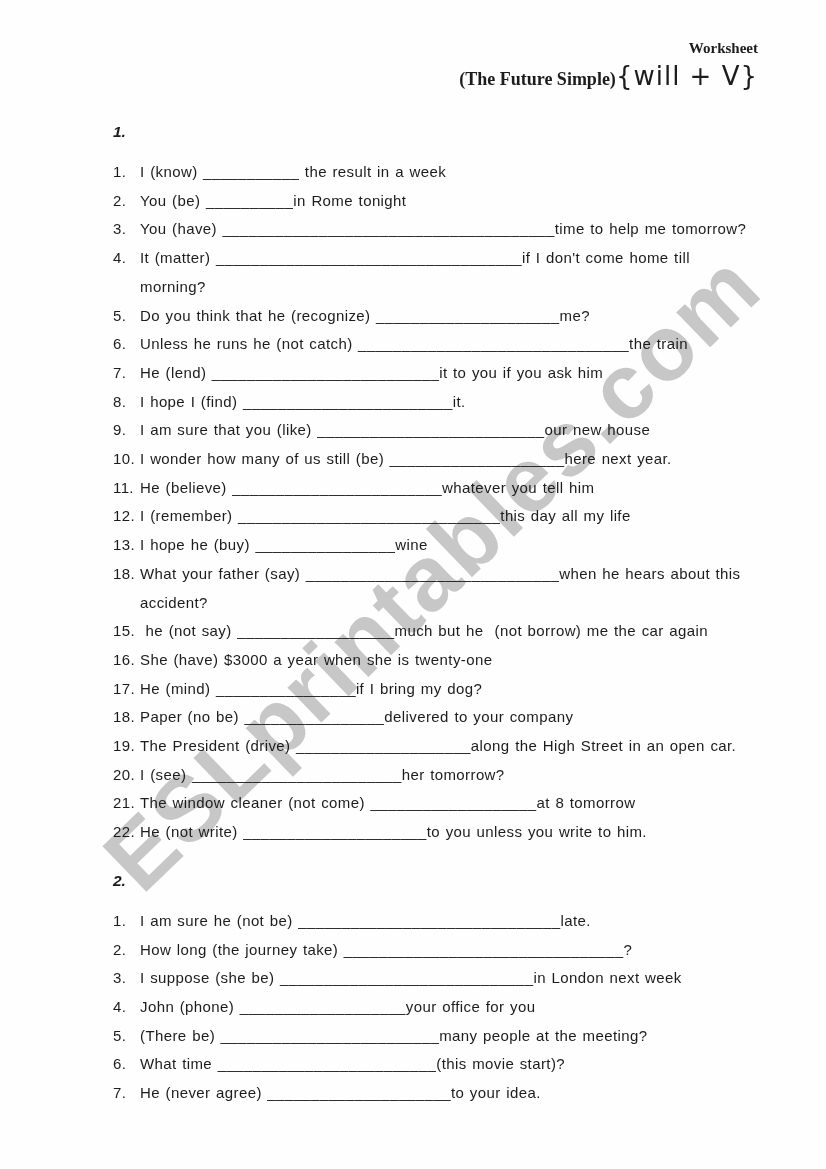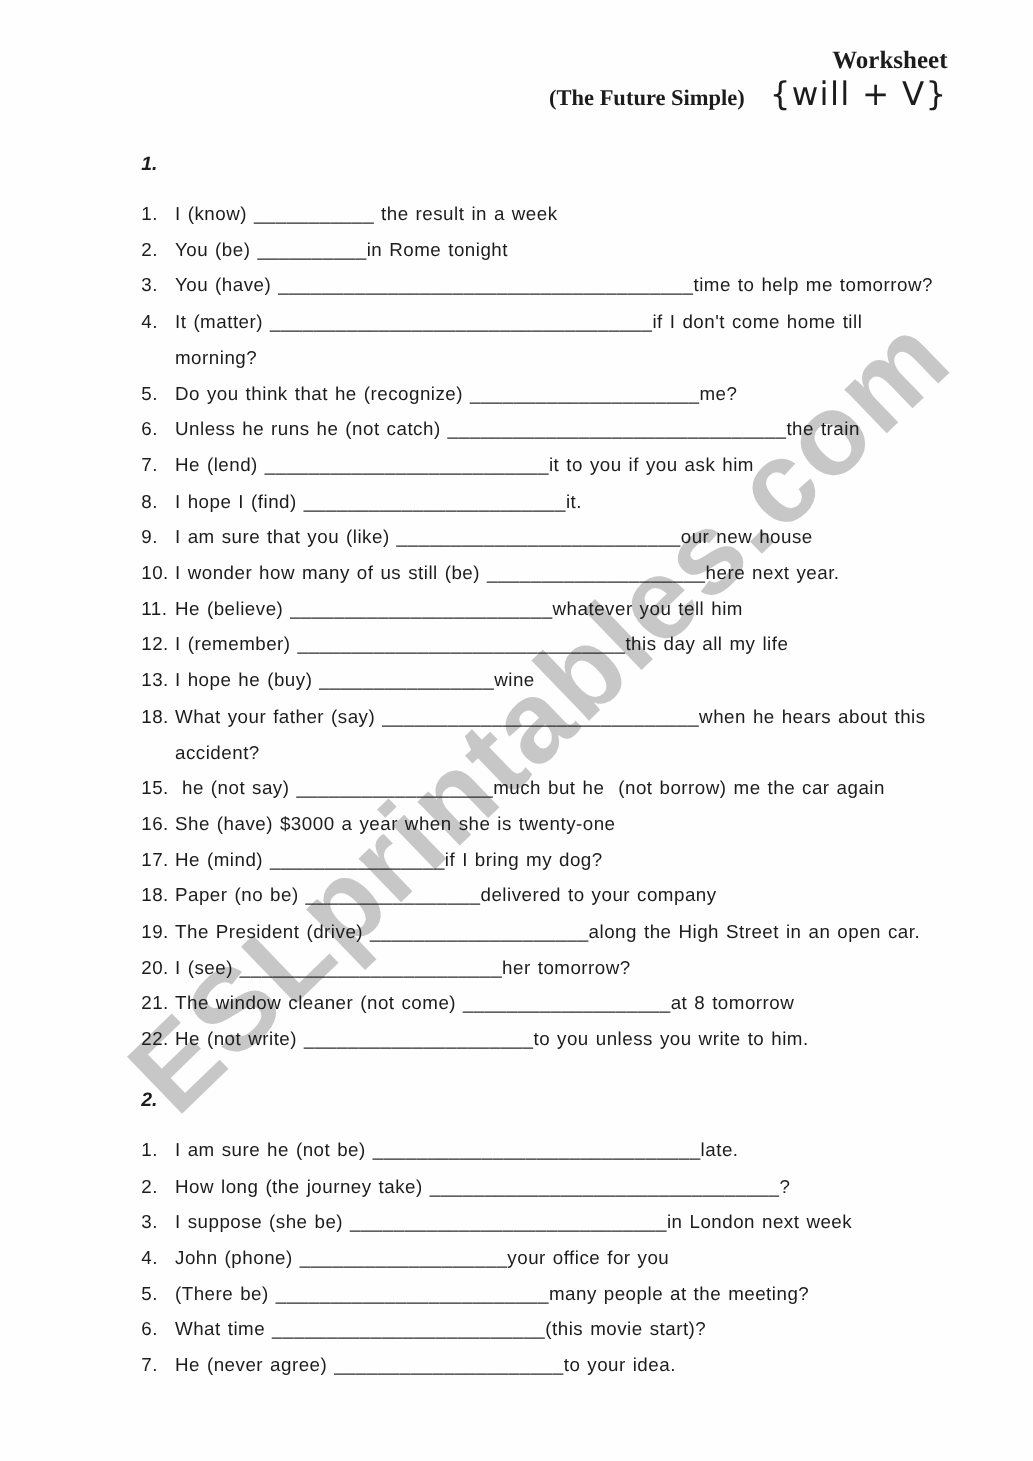--- a/index.html
+++ b/index.html
@@ -26,38 +26,38 @@
     user-select:none;
   }
   .content{
     position:relative;z-index:1;
     padding:38px 68px 0 113px;
   }
   .hdr{text-align:right;}
   .hdr-line1{
     font-family:"Liberation Serif", serif;
     font-weight:bold;
-    font-size:20px;
+    font-size:15px;
     line-height:20px;
   }
   .hdr-line2{
     line-height:36px;
     vertical-align:middle;
   }
   .hdr-serif{
     font-family:"Liberation Serif", serif;
     font-weight:bold;
     font-size:18px;
   }
   .hdr-script{
     font-family:"DejaVu Sans", sans-serif;
     font-weight:400;
     font-size:26px;
     letter-spacing:1px;
-    margin-left:20px;
+    margin-left:0;
   }
   .section-title{
     margin-top:24px;
     font-weight:bold;
     font-style:italic;
     font-size:15.5px;
     line-height:20px;
     display:flex;
   }
   .section-title .num{

